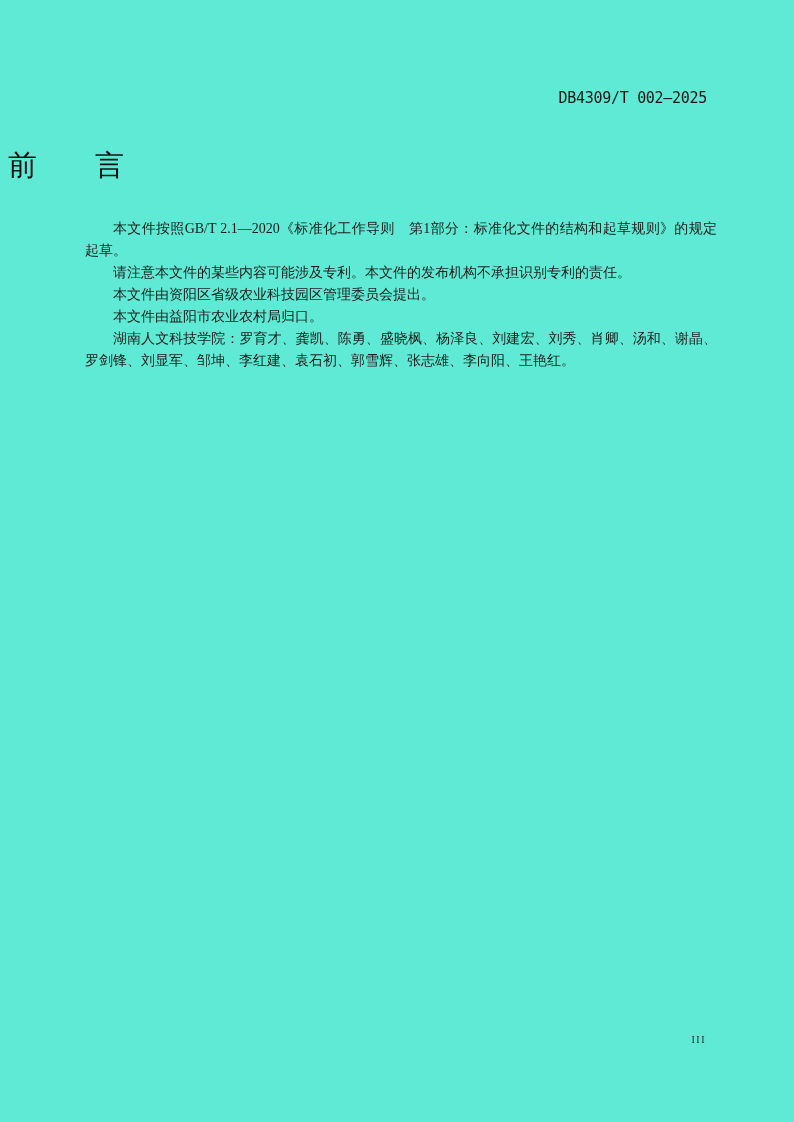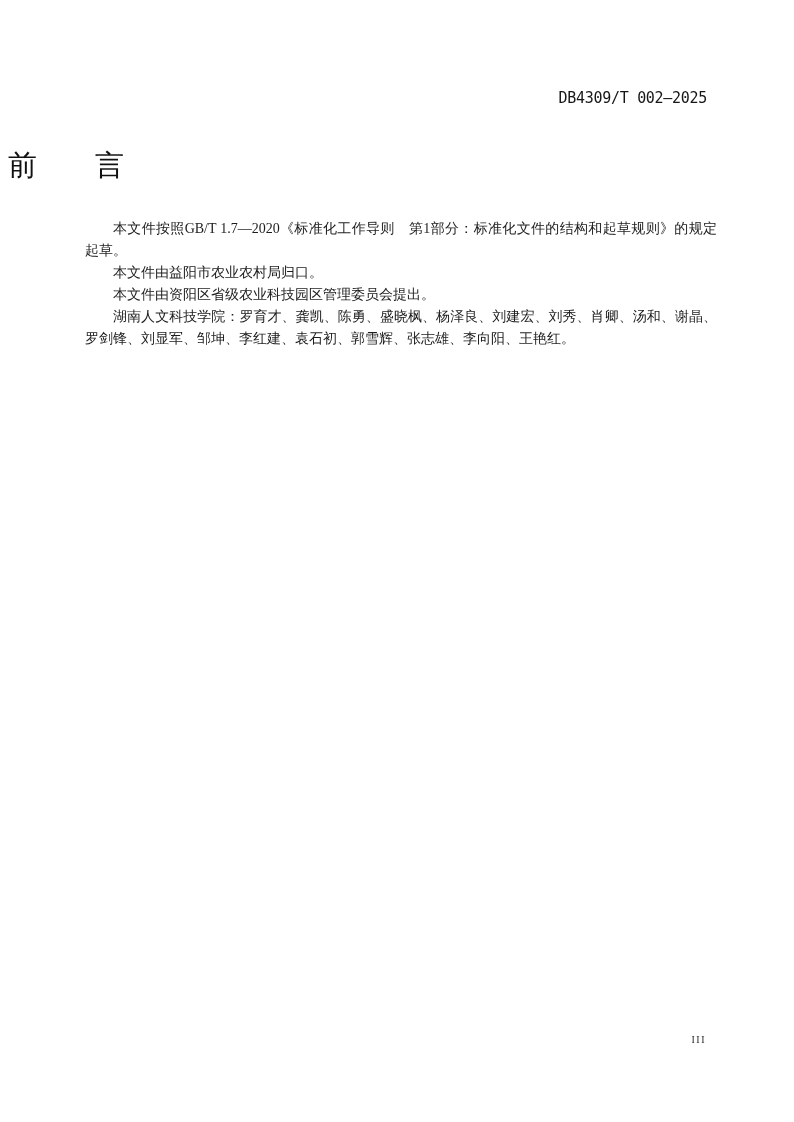--- a/index.html
+++ b/index.html
@@ -4,21 +4,21 @@
 <style>
   html, body {
     margin: 0;
     padding: 0;
     background: #e8e8e8;
   }
   .page {
     position: relative;
     width: 794px;
     height: 1122px;
-    background: #ffffff;
+    background: #5eead4;
     color: #1f1f1f;
     font-family: "Liberation Serif", "DejaVu Serif", serif;
     overflow: hidden;
     margin: 0 auto;
   }
   .doc-code {
     position: absolute;
     top: 89px;
     right: 87px;
     font-size: 15px;
@@ -65,21 +65,22 @@
 </head>
 <body>
 
 <div class="page">
 
   <div class="doc-code">DB4309/T 002—2025</div>
 
   <div class="page-title">前　　言</div>
 
   <div class="content">
-    <p>本文件按照GB/T 1.7—2020《标准化工作导则　第1部分：标准化文件的结构和起草规则》的规定起草。</p>
+    <p>本文件按照GB/T 2.1—2020《标准化工作导则　第1部分：标准化文件的结构和起草规则》的规定起草。</p>
+    <p>请注意本文件的某些内容可能涉及专利。本文件的发布机构不承担识别专利的责任。</p>
+    <p>本文件由资阳区省级农业科技园区管理委员会提出。</p>
     <p>本文件由益阳市农业农村局归口。</p>
-    <p>本文件由资阳区省级农业科技园区管理委员会提出。</p>
     <p>湖南人文科技学院：罗育才、龚凯、陈勇、盛晓枫、杨泽良、刘建宏、刘秀、肖卿、汤和、谢晶、罗剑锋、刘显军、邹坤、李红建、袁石初、郭雪辉、张志雄、李向阳、王艳红。</p>
   </div>
 
   <div class="page-number">III</div>
 
 </div>
 
 </body></html>

